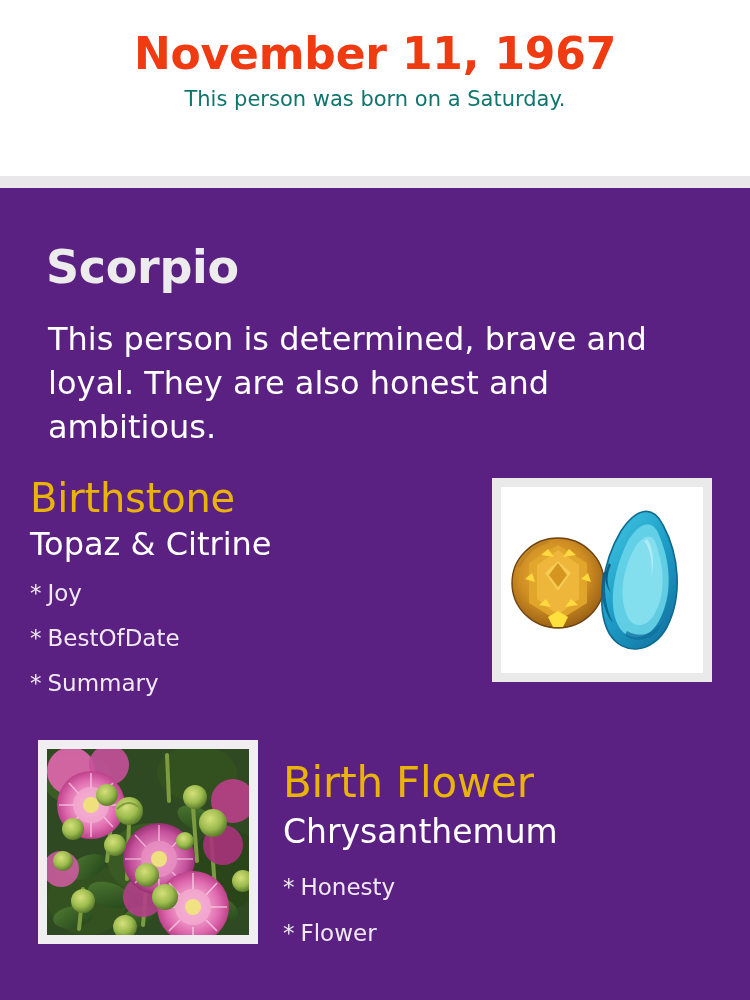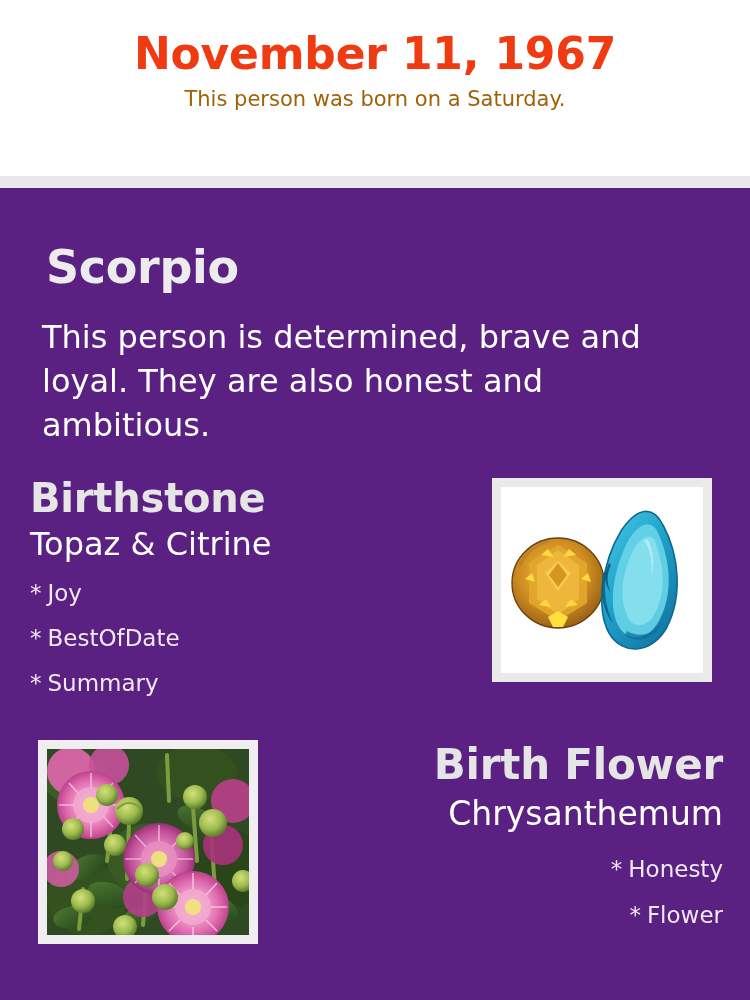--- a/index.html
+++ b/index.html
@@ -49,21 +49,21 @@
     line-height: 34px;
     font-weight: normal;
     color: #1a1a1a;
   }
   .header-note {
     margin: 0;
     padding-top: 3px;
     font-size: 21px;
     line-height: 28px;
     font-weight: normal;
-    color: #a16207;
+    color: #0f766e;
   }
 
   .divider {
     position: absolute;
     left: 0;
     top: 176px;
     width: 750px;
     height: 12px;
     background: #eae7ea;
   }
@@ -87,42 +87,42 @@
   }
   .sign-name {
     margin: 16px;
     font-size: 46px;
     line-height: 56px;
     font-weight: bold;
     color: #ececec;
     letter-spacing: -0.3px;
   }
   .sign-desc {
-    margin: 12px;
+    margin: 18px;
     padding-top: 4px;
     font-size: 32px;
     line-height: 44px;
     font-weight: normal;
     color: #ffffff;
     max-width: 665px;
   }
 
   
   .stone-block {
     position: absolute;
     left: 30px;
     top: 285px;
     width: 440px;
   }
   .block-title {
     margin: 0;
     font-size: 40px;
     line-height: 50px;
-    font-weight: bold;
-    color: #e5e5e5;
+    font-weight: normal;
+    color: #eab308;
     letter-spacing: -0.2px;
   }
   .block-sub {
     margin: 0;
     padding-top: 0px;
     font-size: 32px;
     line-height: 42px;
     font-weight: normal;
     color: #ffffff;
   }
@@ -178,23 +178,22 @@
     width: 100%;
     height: 100%;
     overflow: hidden;
     background: #3d5c2a;
   }
   .flower-svg { display: block; width: 100%; height: 100%; }
 
   .flower-block {
     position: absolute;
     left: 283px;
-    top: 550px;
+    top: 568px;
     width: 440px;
-    text-align: right;
   }
   .flower-block .block-title { font-size: 42px; line-height: 54px; }
   .flower-block .block-sub { font-size: 33px; line-height: 44px; }
   .flower-block .trait-list { padding-top: 10px; }
   .flower-block .trait-list li { line-height: 46px; }
 </style>
 </head>
 <body>
 
 <div id="page">

